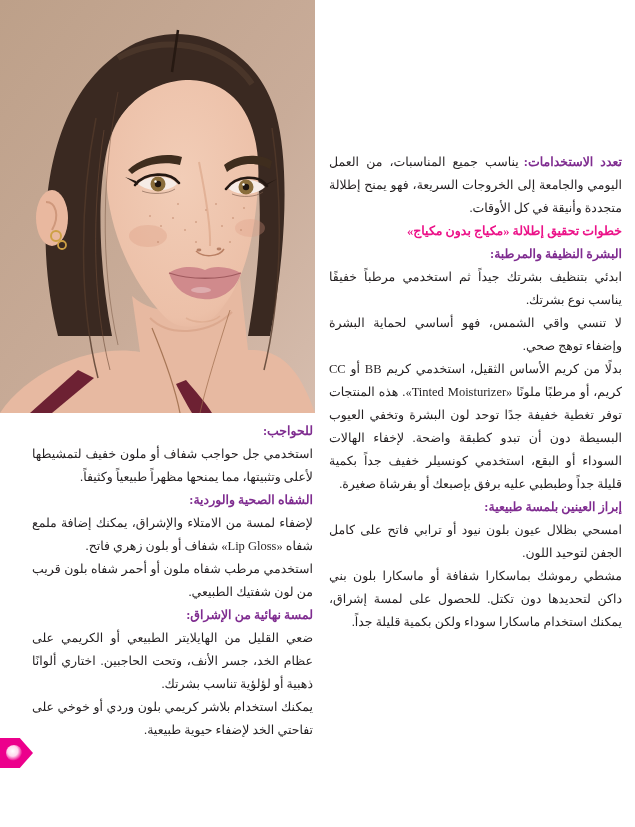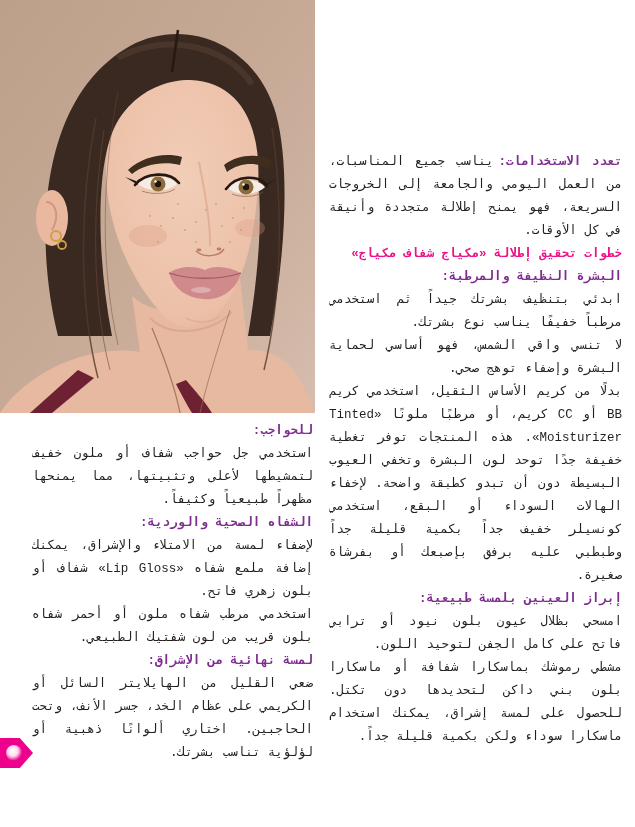--- a/index.html
+++ b/index.html
@@ -1,19 +1,19 @@
 <!DOCTYPE html>
 <html lang="ar"><head>
 <meta charset="utf-8">
 <style>
   html,body { margin:0; padding:0; background:#888; }
   .page {
     position:relative; width:635px; height:827px; margin:0 auto;
     background:#ffffff; overflow:hidden;
-    font-family:Liberation Mono, monospace;
+    font-family:Liberation Serif, serif;
   }
   .photo {
     position:absolute; left:0; top:0; width:315px; height:413px; overflow:hidden;
   }
   .photo svg { display:block; }
   .col {
     position:absolute; direction:rtl; unicode-bidi:embed;
     text-align:justify; color:#231f20;
     font-size:12.5px; line-height:23px; overflow:hidden;
   }
@@ -133,37 +133,38 @@
       <path d="M30,413 L78,370 L94,378 L52,413 Z" fill="#6d2133"></path>
       <path d="M186,380 C196,392 206,403 212,413 L192,413 C186,403 180,392 176,384 Z" fill="#6d2133"></path>
 
       <path d="M152,328 C166,362 176,392 180,413" stroke="#9c6b4a" stroke-width="1.2" fill="none" opacity="0.85"></path>
       <path d="M230,310 C218,348 206,386 200,413" stroke="#9c6b4a" stroke-width="1" fill="none" opacity="0.7"></path>
     </svg>
   </div>
 
   <div class="col col-right">
     <p><span class="hd purple inline">تعدد الاستخدامات:</span><span>يناسب جميع المناسبات، من العمل اليومي والجامعة إلى الخروجات السريعة، فهو يمنح إطلالة متجددة وأنيقة في كل الأوقات.</span></p>
-    <p class="hd pink">خطوات تحقيق إطلالة «مكياج شفاف مكياج»</p>
+    <p class="hd pink">خطوات تحقيق إطلالة «مكياج بدون مكياج»</p>
     <p class="hd purple">البشرة النظيفة والمرطبة:</p>
     <p>ابدئي بتنظيف بشرتك جيداً ثم استخدمي مرطباً خفيفًا يناسب نوع بشرتك.</p>
     <p>لا تنسي واقي الشمس، فهو أساسي لحماية البشرة وإضفاء توهج صحي.</p>
     <p>بدلًا من كريم الأساس الثقيل، استخدمي كريم BB أو CC كريم، أو مرطبًا ملونًا «Tinted Moisturizer». هذه المنتجات توفر تغطية خفيفة جدًا توحد لون البشرة وتخفي العيوب البسيطة دون أن تبدو كطبقة واضحة. لإخفاء الهالات السوداء أو البقع، استخدمي كونسيلر خفيف جداً بكمية قليلة جداً وطبطبي عليه برفق بإصبعك أو بفرشاة صغيرة.</p>
     <p class="hd purple">إبراز العينين بلمسة طبيعية:</p>
     <p>امسحي بظلال عيون بلون نيود أو ترابي فاتح على كامل الجفن لتوحيد اللون.</p>
     <p>مشطي رموشك بماسكارا شفافة أو ماسكارا بلون بني داكن لتحديدها دون تكتل. للحصول على لمسة إشراق، يمكنك استخدام ماسكارا سوداء ولكن بكمية قليلة جداً.</p>
   </div>
 
   <div class="col col-left">
     <p class="hd purple">للحواجب:</p>
     <p>استخدمي جل حواجب شفاف أو ملون خفيف لتمشيطها لأعلى وتثبيتها، مما يمنحها مظهراً طبيعياً وكثيفاً.</p>
     <p class="hd purple">الشفاه الصحية والوردية:</p>
     <p>لإضفاء لمسة من الامتلاء والإشراق، يمكنك إضافة ملمع شفاه «Lip Gloss» شفاف أو بلون زهري فاتح.</p>
     <p>استخدمي مرطب شفاه ملون أو أحمر شفاه بلون قريب من لون شفتيك الطبيعي.</p>
     <p class="hd purple">لمسة نهائية من الإشراق:</p>
-    <p>ضعي القليل من الهايلايتر السائل أو الكريمي على عظام الخد، جسر الأنف، وتحت الحاجبين. اختاري ألوانًا ذهبية أو لؤلؤية تناسب بشرتك.</p>
+    <p>ضعي القليل من الهايلايتر الطبيعي أو الكريمي على عظام الخد، جسر الأنف، وتحت الحاجبين. اختاري ألوانًا ذهبية أو لؤلؤية تناسب بشرتك.</p>
+    <p>يمكنك استخدام بلاشر كريمي بلون وردي أو خوخي على تفاحتي الخد لإضفاء حيوية طبيعية.</p>
   </div>
 
   <div class="page-tag">
     <span class="tag-dot"></span>
   </div>
 
 </div>
 
 </body></html>

